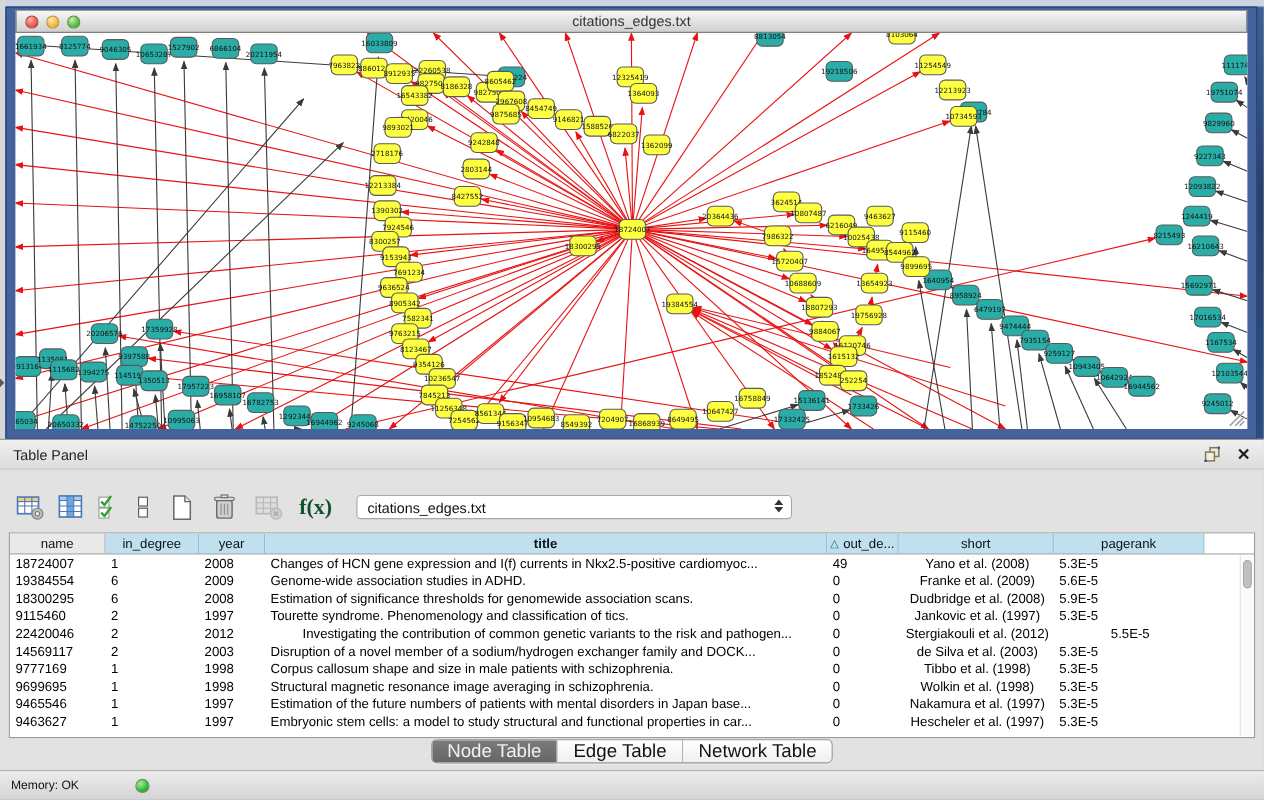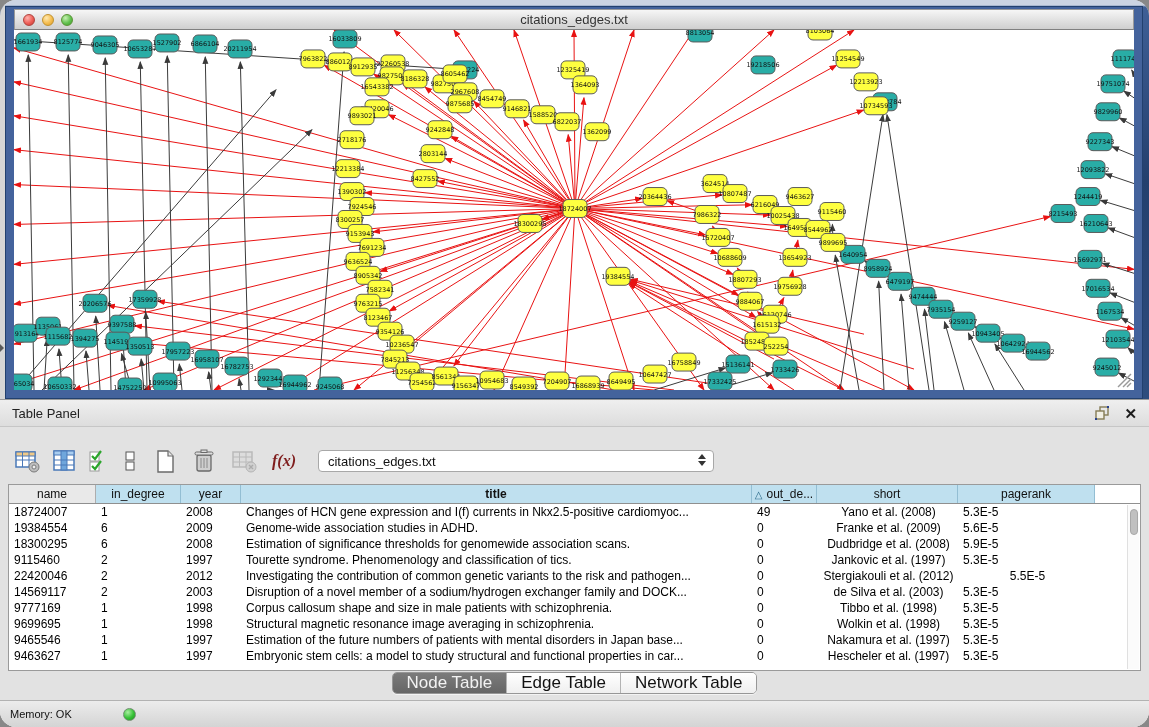--- a/index.html
+++ b/index.html
@@ -1,18 +1,18 @@
 <!DOCTYPE html>
 <html><head>
 <meta charset="utf-8">
 <style>
   * { margin:0; padding:0; box-sizing:border-box; }
   body { font-family:"Liberation Sans", sans-serif; background:#888; }
   .app { position:relative; width:1149px; height:727px; overflow:hidden;
-         background:#e2e2e2; font-family:"Liberation Sans", sans-serif;border-radius:16px; }
+         background:#e2e2e2; font-family:"Liberation Sans", sans-serif; }
 
   
   .desktop { position:absolute; left:0; top:0; width:1149px; height:399px;
     background:linear-gradient(180deg,#ccd4e2 0px,#ccd4e2 5px,#3f5f96 7px,#24406e 45%,#2e4d7e 100%); }
   .left-strip { position:absolute; left:0; top:0; width:5px; height:399px; background:#d6d6d6; }
   .left-grip { position:absolute; left:0px; top:344px; width:0; height:0;
     border-top:4px solid transparent; border-bottom:4px solid transparent; border-left:4px solid #5a5a5a; }
   .net-frame { position:absolute; left:5px; top:6px; width:1138px; height:393px;
     background:#44639c; border:1px solid #22406e; padding:2px 8px 8px 8px; }
   .net-titlebar { position:relative; height:21px;
@@ -30,21 +30,21 @@
   .table-panel { position:absolute; left:0; top:399px; width:1149px; height:328px;
     background:#e2e2e2; border-top:1px solid #9a9a9a; }
   .tp-header { height:27px; display:flex; align-items:center; padding:0 12px;
     background:linear-gradient(#efefef,#dddddd); border-bottom:1px solid #c6c6c6;
     font-size:13px; color:#222; }
   .tp-header-icons { margin-left:auto; display:flex; align-items:center; gap:14px; }
   .close-x { font-size:15px; font-weight:bold; color:#1c1c1c; line-height:1; cursor:default; }
 
   .tp-toolbar { position:absolute; left:14px; top:44px; height:34px; display:flex; align-items:center; }
   .tb-icon { margin-right:10px; display:flex; align-items:center; justify-content:center; }
-  .fx { font-family:"Liberation Serif", serif; font-style:italic; font-weight:bold; font-size:16px; color:#7f1d1d; margin:0 6px 0 4px;}
+  .fx { font-family:"Liberation Serif", serif; font-weight:bold; font-size:20px; color:#14532d; margin:0 6px 0 4px;}
   .combo { width:396px; height:22px; margin-left:16px; background:#fff; border:1px solid #a8a8a8; border-radius:4px;
     display:flex; align-items:center; padding:0 9px; font-size:13px; color:#111; position:relative; }
   .combo-arrows { position:absolute; right:7px; top:3px; display:flex; flex-direction:column; align-items:center; }
   .combo-arrows i { display:block; width:0; height:0; border-left:4px solid transparent; border-right:4px solid transparent; }
   .combo-arrows .up { border-bottom:5px solid #333; margin-bottom:2px; }
   .combo-arrows .dn { border-top:5px solid #333; }
 
   .table-wrap { position:absolute; left:8px; top:84px; width:1133px; height:187px;
     background:#ffffff; border:1px solid #9a9a9a; overflow:hidden; }
   .thead { display:flex; height:19px; border-bottom:1px solid #8f8f8f; }
@@ -929,21 +929,21 @@
             <div class="td" style="width: 60px; text-align: left;">1997</div>
             <div class="td" style="width: 511px; text-align: left;">Tourette syndrome. Phenomenology and classification of tics.</div>
             <div class="td" style="width: 65px; text-align: left;">0</div>
             <div class="td" style="width: 141px; text-align: center;">Jankovic et al. (1997)</div>
             <div class="td" style="width: 137px; text-align: left;">5.3E-5</div>
           </div>
           <div class="tr">
             <div class="td" style="width: 87px; text-align: left;">22420046</div>
             <div class="td" style="width: 85px; text-align: left;">2</div>
             <div class="td" style="width: 60px; text-align: left;">2012</div>
-            <div class="td" style="width: 511px; text-align: left;">Investigating the contribution of common genetic variants to the risk and pathogen...</div>
+            <div class="td" style="width: 511px; text-align: center;">Investigating the contribution of common genetic variants to the risk and pathogen...</div>
             <div class="td" style="width: 65px; text-align: left;">0</div>
             <div class="td" style="width: 141px; text-align: center;">Stergiakouli et al. (2012)</div>
             <div class="td" style="width: 137px; text-align: center;">5.5E-5</div>
           </div>
           <div class="tr">
             <div class="td" style="width: 87px; text-align: left;">14569117</div>
             <div class="td" style="width: 85px; text-align: left;">2</div>
             <div class="td" style="width: 60px; text-align: left;">2003</div>
             <div class="td" style="width: 511px; text-align: left;">Disruption of a novel member of a sodium/hydrogen exchanger family and DOCK...</div>
             <div class="td" style="width: 65px; text-align: left;">0</div>

